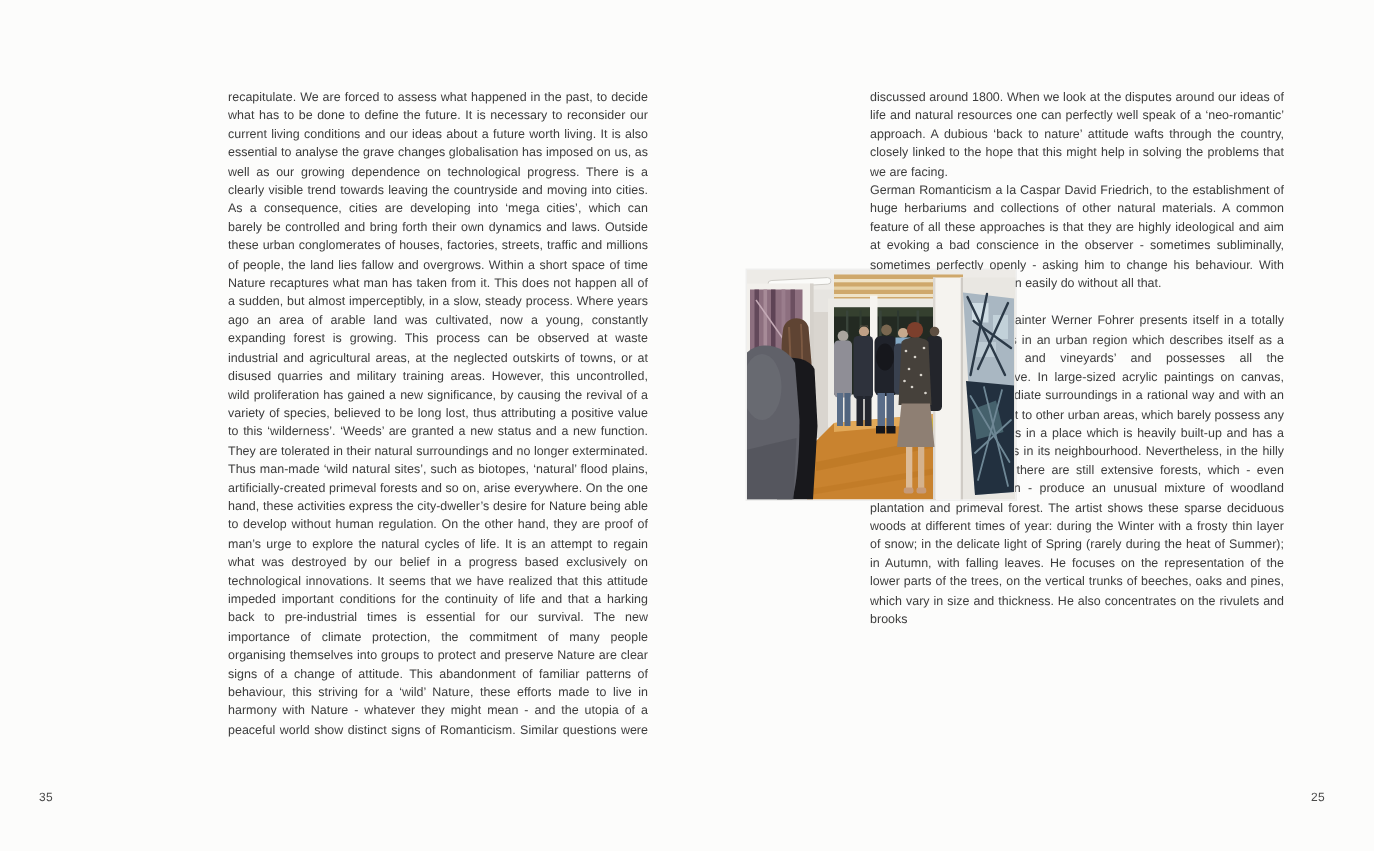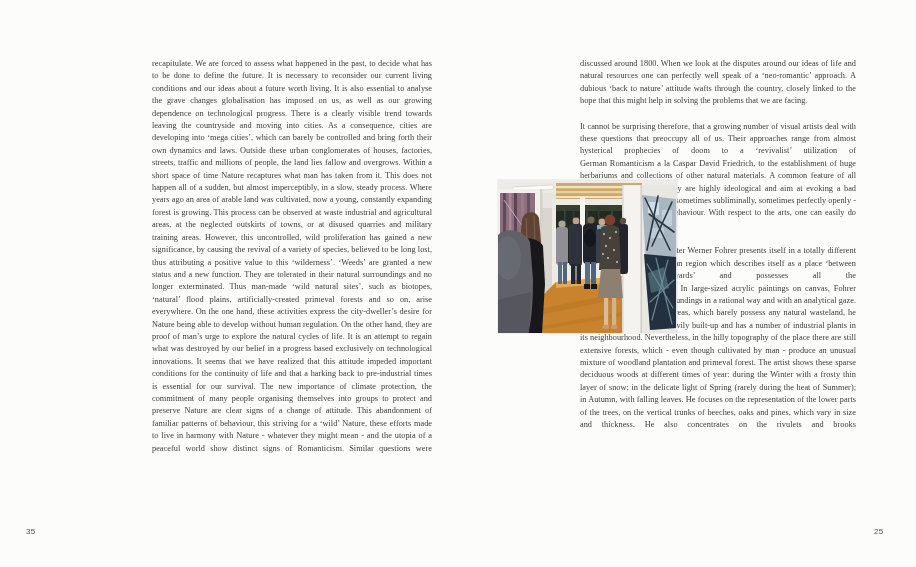--- a/index.html
+++ b/index.html
@@ -6,21 +6,21 @@
   body{
     width:916px;height:567px;position:relative;overflow:hidden;
     background:#fcfcfb;
     font-family:"Liberation Sans", sans-serif;
   }
   .spread{position:absolute;inset:0;}
   .col{
     position:absolute;top:58px;
     font-size:8.3px;line-height:12.4px;color:#3c3c3c;
     text-align:justify;letter-spacing:0.02px;
-    -webkit-hyphens:none;hyphens:none;font-family:Liberation Serif, serif;
+    -webkit-hyphens:none;hyphens:none;
   }
   .col p{margin:0;}
   .col-left{left:152px;width:280px;}
   .col-right{left:580px;width:276px;}
   .para-gap{margin-top:13px !important;}
   .narrow{margin-left:75px;}
   .jlast{text-align-last:justify;}
   .photo{
     position:absolute;left:498px;top:180px;width:179px;height:153px;
     outline:1px solid rgba(0,0,0,0.05);
@@ -37,21 +37,20 @@
 
 <div class="spread">
 
   <div class="col col-left">
     <p class="jlast">recapitulate. We are forced to assess what happened in the past, to decide what has to be done to define the future. It is necessary to reconsider our current living conditions and our ideas about a future worth living. It is also essential to analyse the grave changes globalisation has imposed on us, as well as our growing dependence on technological progress. There is a clearly visible trend towards leaving the countryside and moving into cities. As a consequence, cities are developing into ‘mega cities’, which can barely be controlled and bring forth their own dynamics and laws. Outside these urban conglomerates of houses, factories, streets, traffic and millions of people, the land lies fallow and overgrows. Within a short space of time Nature recaptures what man has taken from it. This does not happen all of a sudden, but almost imperceptibly, in a slow, steady process. Where years ago an area of arable land was cultivated, now a young, constantly expanding forest is growing. This process can be observed at waste industrial and agricultural areas, at the neglected outskirts of towns, or at disused quarries and military training areas. However, this uncontrolled, wild proliferation has gained a new significance, by causing the revival of a variety of species, believed to be long lost, thus attributing a positive value to this ‘wilderness’. ‘Weeds’ are granted a new status and a new function. They are tolerated in their natural surroundings and no longer exterminated. Thus man-made ‘wild natural sites’, such as biotopes, ‘natural’ flood plains, artificially-created primeval forests and so on, arise everywhere. On the one hand, these activities express the city-dweller’s desire for Nature being able to develop without human regulation. On the other hand, they are proof of man’s urge to explore the natural cycles of life. It is an attempt to regain what was destroyed by our belief in a progress based exclusively on technological innovations. It seems that we have realized that this attitude impeded important conditions for the continuity of life and that a harking back to pre-industrial times is essential for our survival. The new importance of climate protection, the commitment of many people organising themselves into groups to protect and preserve Nature are clear signs of a change of attitude. This abandonment of familiar patterns of behaviour, this striving for a ‘wild’ Nature, these efforts made to live in harmony with Nature - whatever they might mean - and the utopia of a peaceful world show distinct signs of Romanticism. Similar questions were</p>
   </div>
   <div class="pagenum pagenum-left">35</div>
 
   <div class="col col-right">
     <p>discussed around 1800. When we look at the disputes around our ideas of life and natural resources one can perfectly well speak of a ‘neo-romantic’ approach. A dubious ‘back to nature’ attitude wafts through the country, closely linked to the hope that this might help in solving the problems that we are facing.</p>
-    <p class="para-gap jlast">It cannot be surprising therefore, that a growing number of visual artists deal with these questions that preoccupy all of us. Their approaches range from almost hysterical prophecies of doom to a ‘revivalist’ utilization of</p>
     <p class="narrow">German Romanticism a la Caspar David Friedrich, to the establishment of huge herbariums and collections of other natural materials. A common feature of all these approaches is that they are highly ideological and aim at evoking a bad conscience in the observer - sometimes subliminally, sometimes perfectly openly - asking him to change his behaviour. With respect to the arts, one can easily do without all that.</p>
     <p class="para-gap narrow jlast">The visual world of the painter Werner Fohrer presents itself in a totally different way. Fohrer lives in an urban region which describes itself as a place ‘between forest and vineyards’ and possesses all the</p>
     <p class="jlast">conditions described above. In large-sized acrylic paintings on canvas, Fohrer presents his immediate surroundings in a rational way and with an analytical gaze. In contrast to other urban areas, which barely possess any natural wasteland, he lives in a place which is heavily built-up and has a number of industrial plants in its neighbourhood. Nevertheless, in the hilly topography of the place there are still extensive forests, which - even though cultivated by man - produce an unusual mixture of woodland plantation and primeval forest. The artist shows these sparse deciduous woods at different times of year: during the Winter with a frosty thin layer of snow; in the delicate light of Spring (rarely during the heat of Summer); in Autumn, with falling leaves. He focuses on the representation of the lower parts of the trees, on the vertical trunks of beeches, oaks and pines, which vary in size and thickness. He also concentrates on the rivulets and brooks</p>
   </div>
   <div class="pagenum pagenum-right">25</div>
 
   <div class="photo">
     <svg viewBox="0 0 179 153" preserveAspectRatio="none">
 
       <rect x="0" y="0" width="179" height="48" fill="#e7e5e1"></rect>

